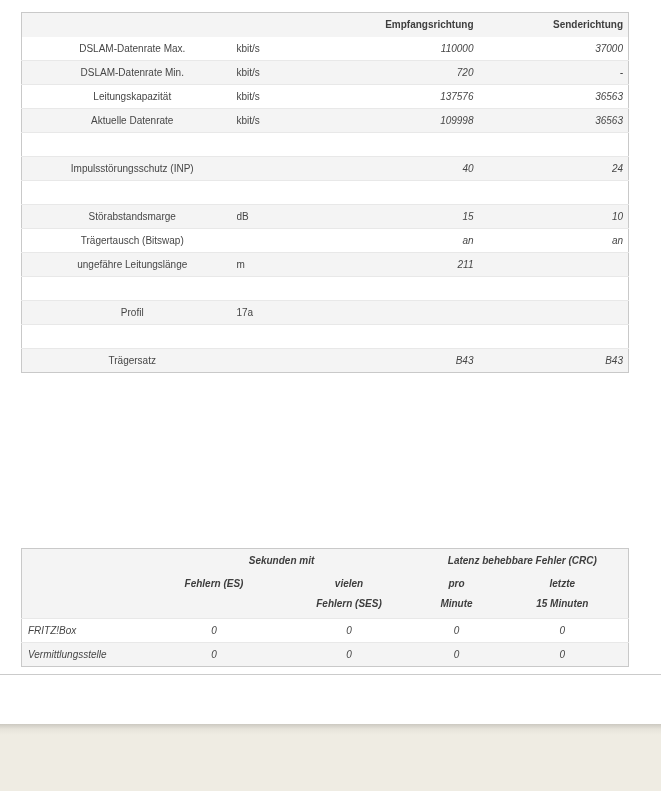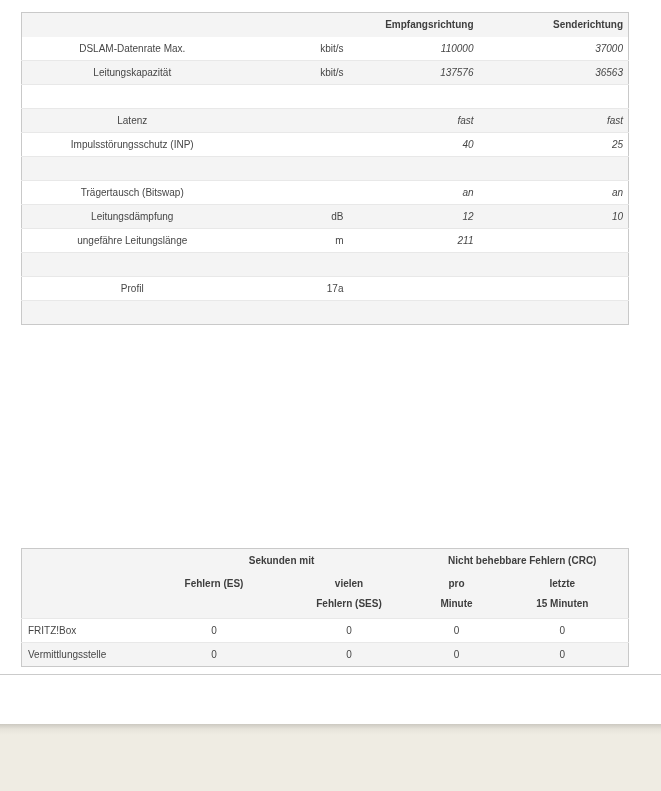--- a/index.html
+++ b/index.html
@@ -14,38 +14,38 @@
   .page { position: relative; width: 661px; height: 791px; background: #fff; }
 
   table {
     border-collapse: collapse;
     table-layout: fixed;
     font-size: 10px;
     color: #464646;
     position: absolute;
   }
   table.dsl { left: 21px; top: 12px; width: 607px; border: 1px solid #c9c9c9; }
-  table.err { left: 21px; top: 548px; width: 607px; border: 1px solid #c9c9c9; }
+  table.err { left: 21px; top: 548px; width: 607px; border: 1px solid #c9c9c9; font-style: italic; }
 
   td, th {
     height: 24px;
     font-weight: normal;
     white-space: nowrap;
     overflow: hidden;
   }
 
   
   .dsl thead tr { background: #f4f4f4; }
   .dsl tbody tr:nth-child(even) { background: #f4f4f4; }
   .dsl tbody tr:nth-child(odd) { background: #ffffff; }
   .dsl tr { border-bottom: 1px solid #e8e8e8; }
   .dsl tr:last-child { border-bottom: none; }
   .dsl th { font-weight: bold; color: #3e3e3e; text-align: right; padding-right: 5px; }
   .dsl td.label { text-align: center; padding-left: 6px; }
-  .dsl td.unit  { text-align: right; }
+  .dsl td.unit  { text-align: left; }
   .dsl td.num   { text-align: right; padding-right: 5px; font-style: italic; }
 
   
   .err thead tr { background: #f4f4f4; }
   .err thead tr { border-bottom: none; }
   .err thead tr.subhead { border-bottom: 1px solid #e8e8e8; }
   .err tbody tr:nth-child(odd) { background: #ffffff; }
   .err tbody tr:nth-child(even) { background: #f4f4f4; }
   .err tbody tr { border-bottom: 1px solid #e8e8e8; }
   .err tbody tr:last-child { border-bottom: none; }
@@ -90,60 +90,66 @@
       </tr>
     </thead>
     <tbody>
       <tr>
         <td class="label">DSLAM-Datenrate Max.</td>
         <td class="unit">kbit/s</td>
         <td class="num">110000</td>
         <td class="num">37000</td>
       </tr>
       <tr>
+        <td class="label">DSLAM-Datenrate Min.</td>
+        <td class="unit">kbit/s</td>
+        <td class="num">720</td>
+        <td class="num">-</td>
+      </tr>
+      <tr>
         <td class="label">Leitungskapazität</td>
         <td class="unit">kbit/s</td>
         <td class="num">137576</td>
         <td class="num">36563</td>
       </tr>
       <tr>
-        <td class="label"></td>
-        <td class="unit"></td>
-        <td class="num"></td>
-        <td class="num"></td>
-      </tr>
-      <tr>
-        <td class="label">Latenz</td>
-        <td class="unit"></td>
-        <td class="num">fast</td>
-        <td class="num">fast</td>
+        <td class="label">Aktuelle Datenrate</td>
+        <td class="unit">kbit/s</td>
+        <td class="num">109998</td>
+        <td class="num">36563</td>
+      </tr>
+      <tr>
+        <td class="label"></td>
+        <td class="unit"></td>
+        <td class="num"></td>
+        <td class="num"></td>
       </tr>
       <tr>
         <td class="label">Impulsstörungsschutz (INP)</td>
         <td class="unit"></td>
         <td class="num">40</td>
-        <td class="num">25</td>
-      </tr>
-      <tr>
-        <td class="label"></td>
-        <td class="unit"></td>
-        <td class="num"></td>
-        <td class="num"></td>
+        <td class="num">24</td>
+      </tr>
+      <tr>
+        <td class="label"></td>
+        <td class="unit"></td>
+        <td class="num"></td>
+        <td class="num"></td>
+      </tr>
+      <tr>
+        <td class="label">Störabstandsmarge</td>
+        <td class="unit">dB</td>
+        <td class="num">15</td>
+        <td class="num">10</td>
       </tr>
       <tr>
         <td class="label">Trägertausch (Bitswap)</td>
         <td class="unit"></td>
         <td class="num">an</td>
         <td class="num">an</td>
-      </tr>
-      <tr>
-        <td class="label">Leitungsdämpfung</td>
-        <td class="unit">dB</td>
-        <td class="num">12</td>
-        <td class="num">10</td>
       </tr>
       <tr>
         <td class="label">ungefähre Leitungslänge</td>
         <td class="unit">m</td>
         <td class="num">211</td>
         <td class="num"></td>
       </tr>
       <tr>
         <td class="label"></td>
         <td class="unit"></td>
@@ -154,37 +160,43 @@
         <td class="label">Profil</td>
         <td class="unit">17a</td>
         <td class="num"></td>
         <td class="num"></td>
       </tr>
       <tr>
         <td class="label"></td>
         <td class="unit"></td>
         <td class="num"></td>
         <td class="num"></td>
+      </tr>
+      <tr>
+        <td class="label">Trägersatz</td>
+        <td class="unit"></td>
+        <td class="num">B43</td>
+        <td class="num">B43</td>
       </tr>
     </tbody>
   </table>
 
   <table class="err">
     <colgroup>
       <col style="width:125px">
         <col style="width:135px">
         <col style="width:135px">
         <col style="width:80px">
         <col style="width:132px">
     </colgroup>
     <thead>
       <tr>
         <th></th>
         <th colspan="2">Sekunden mit</th>
-        <th colspan="2">Nicht behebbare Fehlern (CRC)</th>
+        <th colspan="2">Latenz behebbare Fehler (CRC)</th>
       </tr>
       <tr class="subhead">
         <th></th>
         <th>
           <span class="line">Fehlern (ES)</span>
         </th>
         <th>
           <span class="line">vielen</span>
           <span class="line">Fehlern (SES)</span>
         </th>

